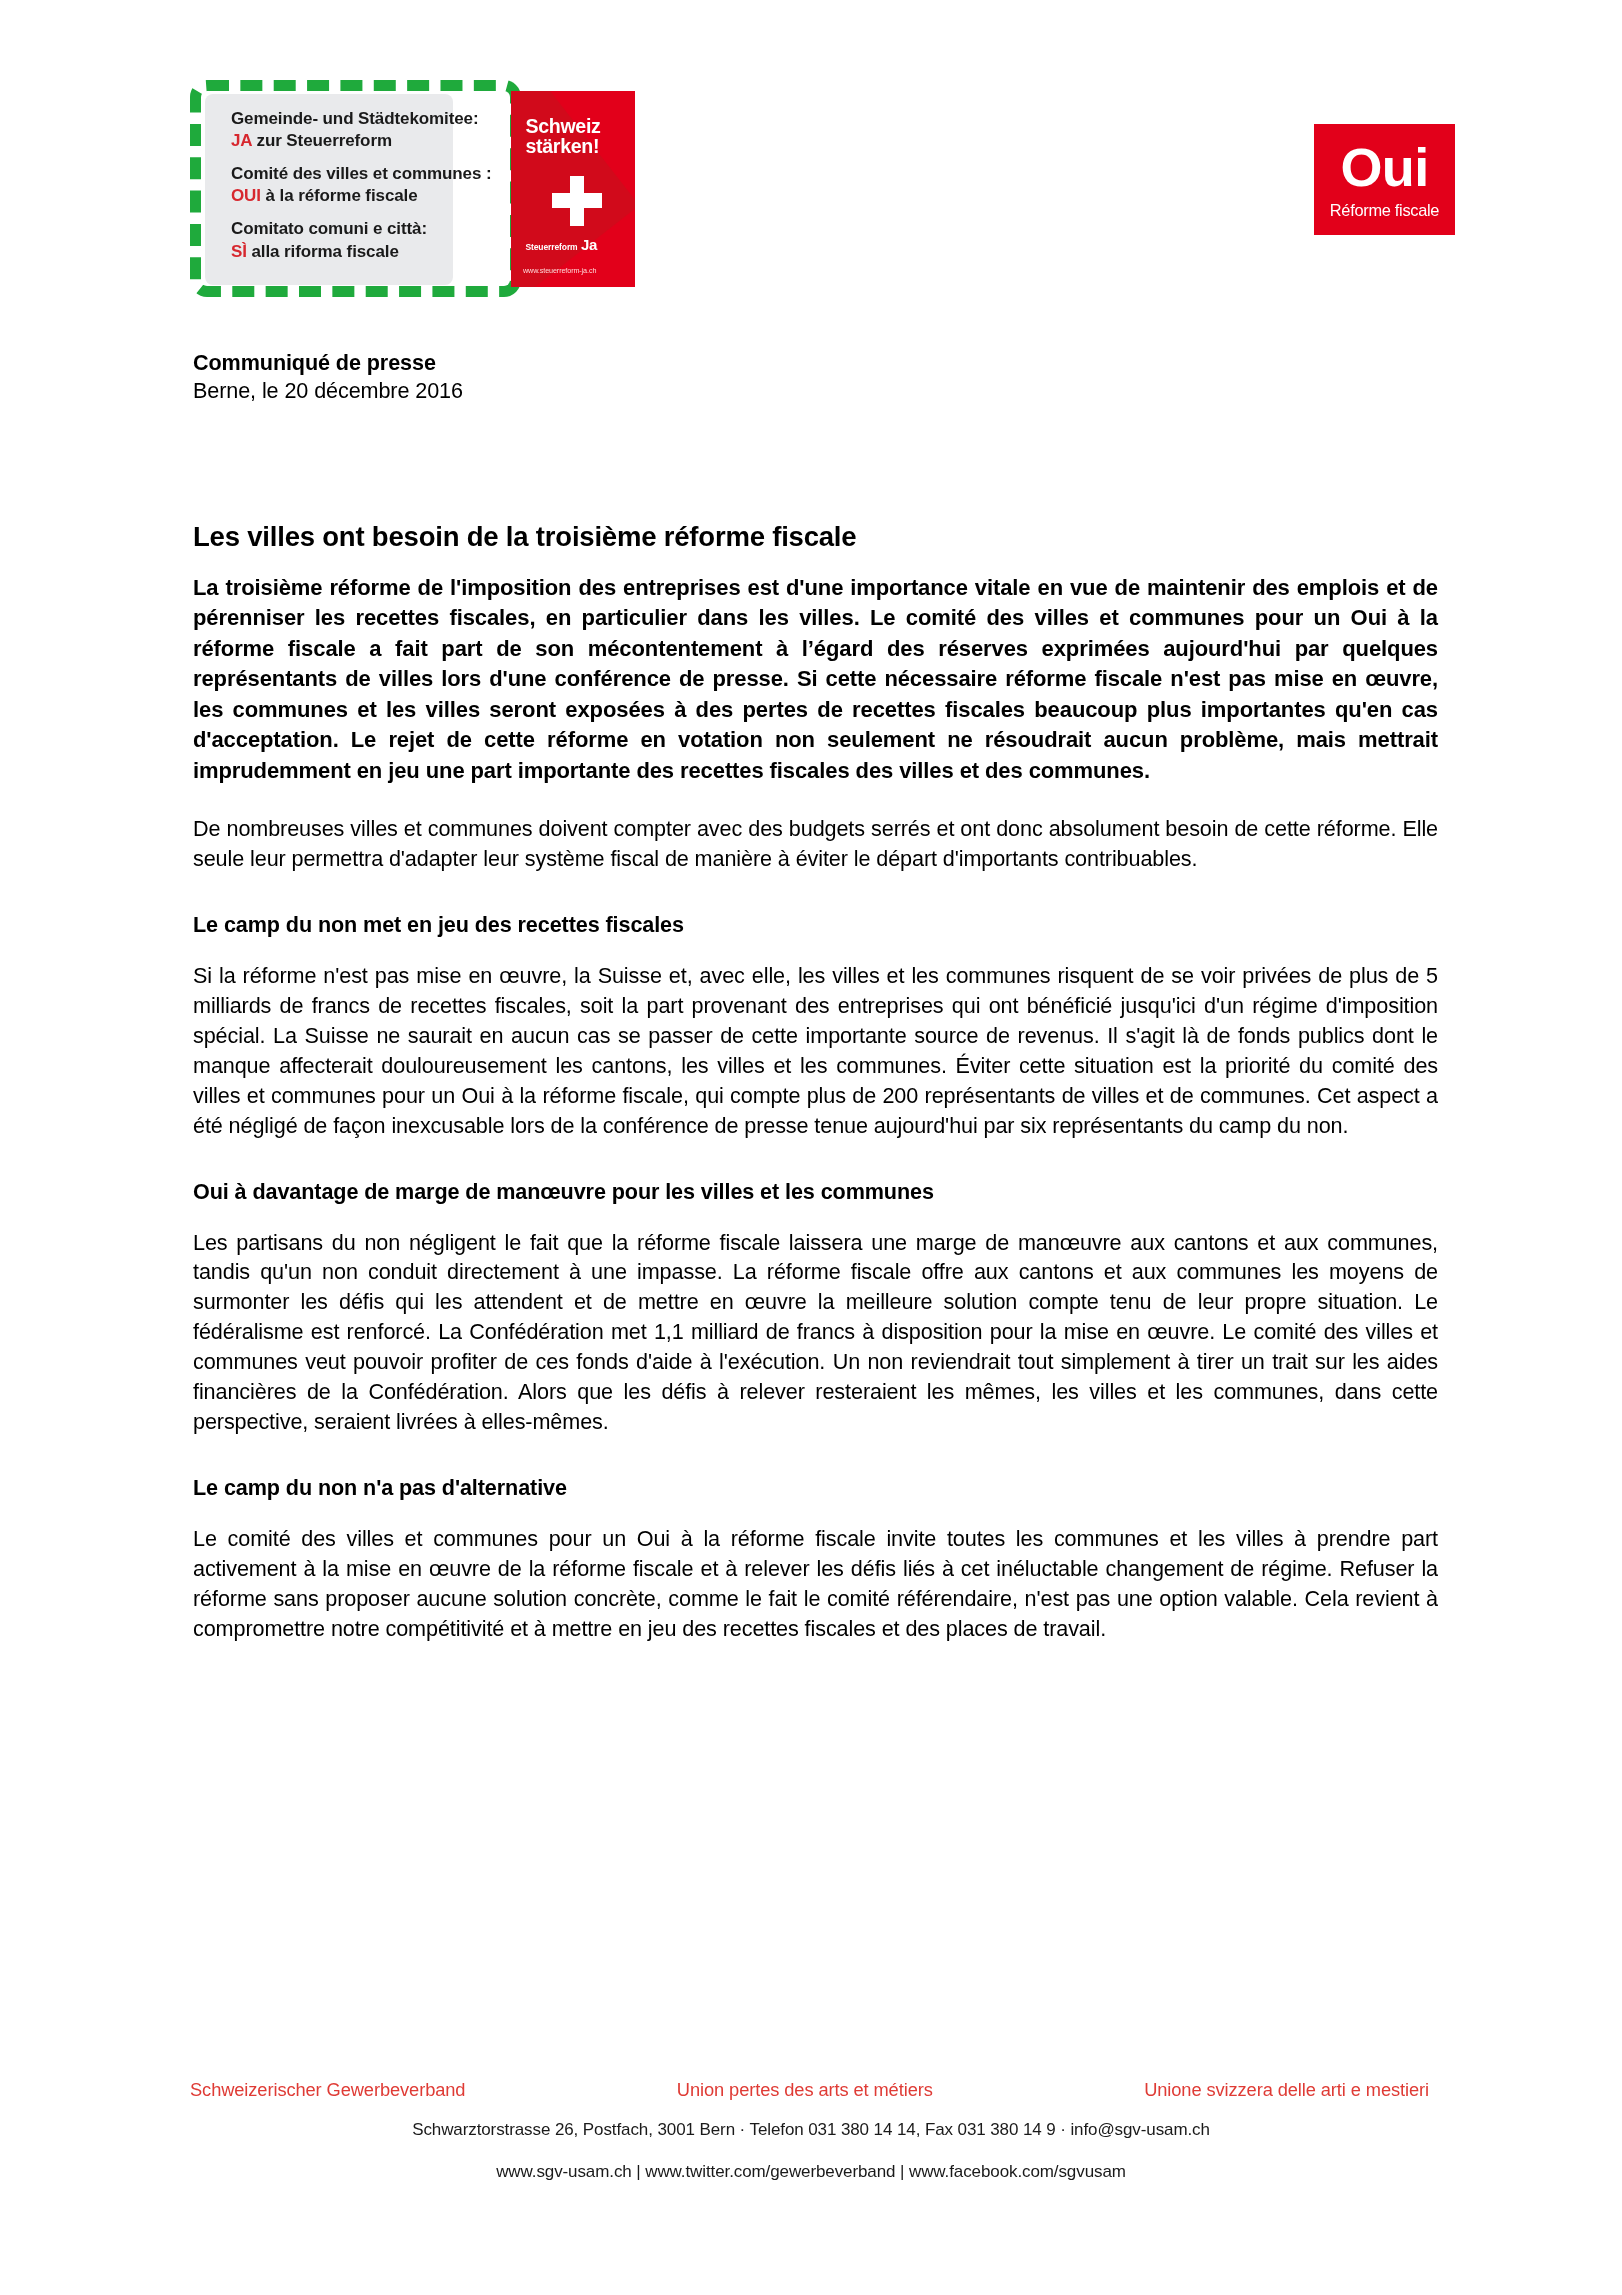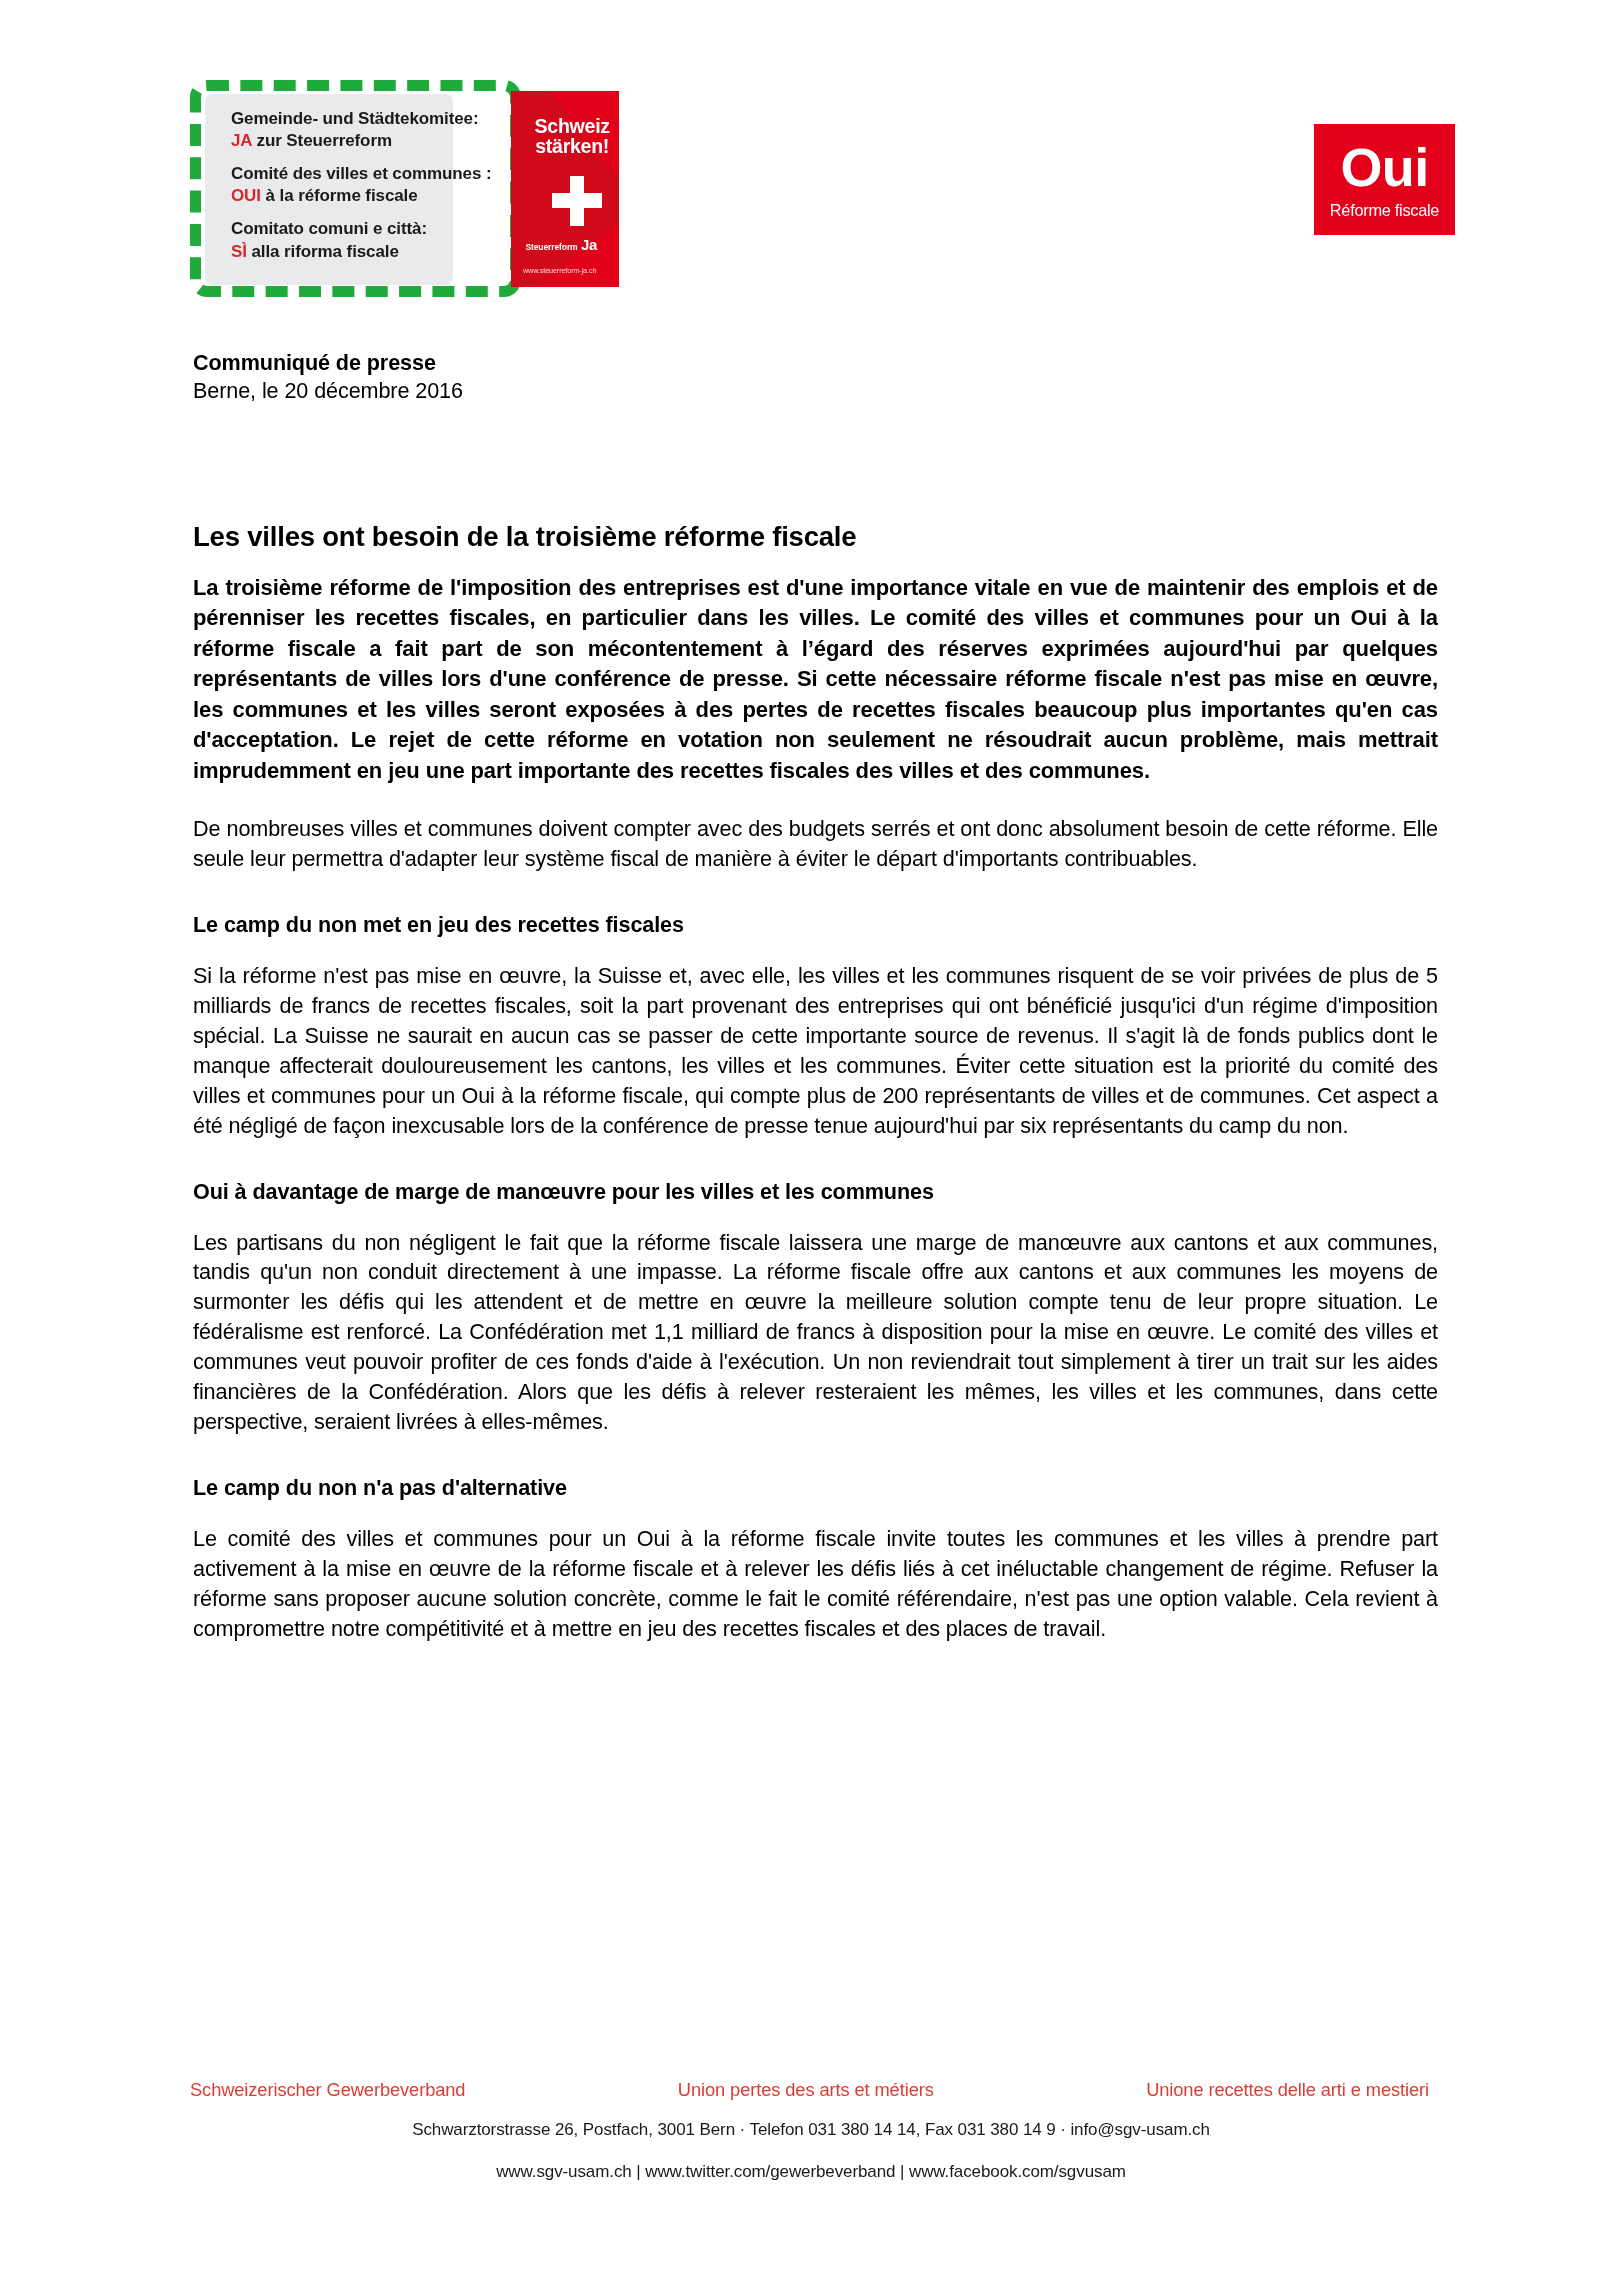--- a/index.html
+++ b/index.html
@@ -72,25 +72,24 @@
   }
   .committee-block { margin-bottom: 11px; }
   .committee-block:last-child { margin-bottom: 0; }
   .kw-red { color: #d7282f; }
   .kw-dark { color: #1a1a1a; font-weight: bold; }
 
   .banner {
     position: absolute;
     left: 321px;
     top: 10.5px;
-    width: 108px;
+    width: 124px;
     height: 196px;
     background: #e2001a;
     overflow: hidden;
-    text-align: center;
   }
   .banner-shade {
     position: absolute;
     left: -26px;
     bottom: -39px;
     width: 196px;
     height: 196px;
     background: #c3121d;
     transform: rotate(-38deg);
     transform-origin: bottom left;
@@ -319,20 +318,20 @@
     <p class="para">Les partisans du non négligent le fait que la réforme fiscale laissera une marge de manœuvre aux cantons et aux communes, tandis qu'un non conduit directement à une impasse. La réforme fiscale offre aux cantons et aux communes les moyens de surmonter les défis qui les attendent et de mettre en œuvre la meilleure solution compte tenu de leur propre situation. Le fédéralisme est renforcé. La Confédération met 1,1 milliard de francs à disposition pour la mise en œuvre. Le comité des villes et communes veut pouvoir profiter de ces fonds d'aide à l'exécution. Un non reviendrait tout simplement à tirer un trait sur les aides financières de la Confédération. Alors que les défis à relever resteraient les mêmes, les villes et les communes, dans cette perspective, seraient livrées à elles-mêmes.</p>
 
     <h2 class="subhead">Le camp du non n'a pas d'alternative</h2>
     <p class="para">Le comité des villes et communes pour un Oui à la réforme fiscale invite toutes les communes et les villes à prendre part activement à la mise en œuvre de la réforme fiscale et à relever les défis liés à cet inéluctable changement de régime. Refuser la réforme sans proposer aucune solution concrète, comme le fait le comité référendaire, n'est pas une option valable. Cela revient à compromettre notre compétitivité et à mettre en jeu des recettes fiscales et des places de travail.</p>
   </div>
 
   <div class="footer">
     <div class="footer-orgs">
       <div class="org">Schweizerischer Gewerbeverband</div>
       <div class="org">Union pertes des arts et métiers</div>
-      <div class="org">Unione recettes delle arti e mestieri</div>
+      <div class="org">Unione svizzera delle arti e mestieri</div>
     </div>
     <div class="footer-addr">Schwarztorstrasse 26, Postfach, 3001 Bern  ·   Telefon 031 380 14 14, Fax 031 380 14 9  ·   info@sgv-usam.ch</div>
     <div class="footer-addr">www.sgv-usam.ch  |  www.twitter.com/gewerbeverband  |  www.facebook.com/sgvusam</div>
   </div>
 
 </div>
 
 
 </body></html>

